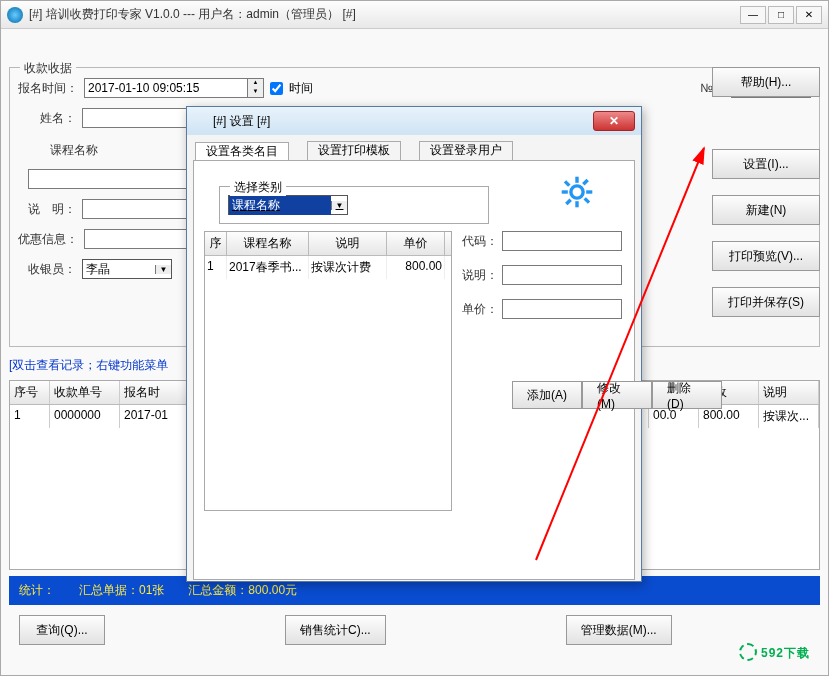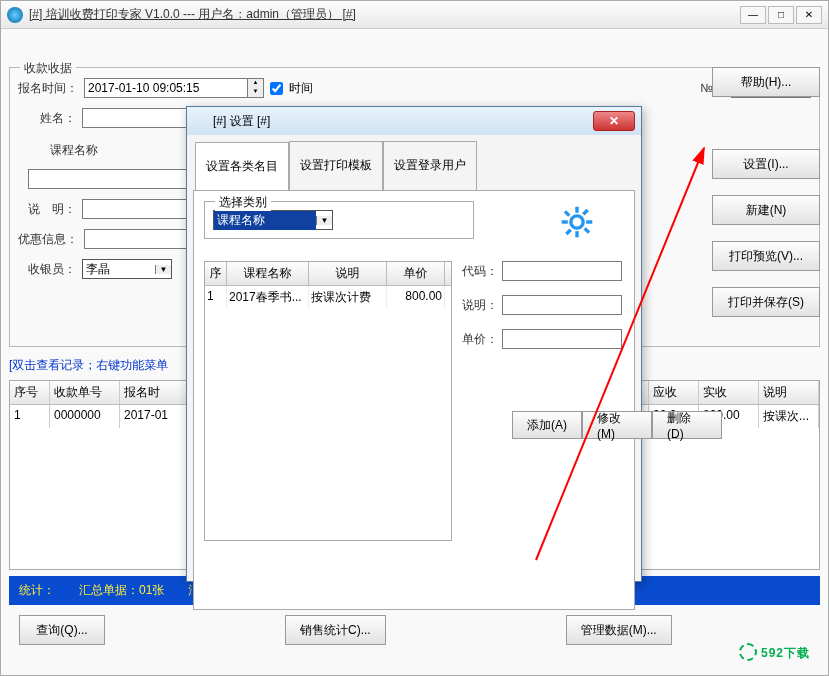--- a/index.html
+++ b/index.html
@@ -1,21 +1,21 @@
 <!DOCTYPE html>
 <html><head>
 <meta charset="utf-8">
 <style>
 * { box-sizing: border-box; margin: 0; padding: 0; font-family: "SimSun", "宋体", sans-serif; font-size: 12px; }
 body { background: #f0f0f0; width: 829px; height: 676px; position: relative; overflow: hidden; }
 
 .main-window { position: absolute; left: 0; top: 0; width: 829px; height: 676px; background: #f9f9f9; border: 1px solid #aaa; }
 .titlebar { height: 28px; background: linear-gradient(#fdfdfd,#e8e8e8); border-bottom: 1px solid #ccc; display: flex; align-items: center; padding: 0 6px; gap: 6px; }
 .titlebar .icon { width: 16px; height: 16px; border-radius: 50%; background: radial-gradient(#6cf,#06a); }
-.title-text { flex: 1; color: #333; text-decoration: underline; }
+.title-text { flex: 1; color: #333; }
 .win-btns { display: flex; gap: 2px; }
 .win-btn { width: 26px; height: 18px; border: 1px solid #bbb; background: #f7f7f7; display: flex; align-items: center; justify-content: center; font-size: 10px; cursor: pointer; }
 
 .content { position: absolute; left: 8px; top: 34px; right: 8px; bottom: 8px; margin-top: 32px; }
 
 .fieldset { border: 1px solid #b9b9b9; padding: 10px 8px 8px; position: relative; margin-bottom: 6px; }
 .fieldset > .legend { position: absolute; top: -8px; left: 10px; background: #f9f9f9; padding: 0 4px; color: #333; }
 
 .row { display: flex; align-items: center; gap: 6px; margin-bottom: 10px; }
 .lbl { color: #333; text-align: right; min-width: 58px; }
@@ -42,23 +42,23 @@
 .bottom-btns { display: flex; gap: 180px; margin-top: 10px; padding: 0 10px; }
 
 .watermark { position: absolute; right: 19px; bottom: 14px; color: #00b050; font-weight: bold; font-size: 18px; font-family: Arial; letter-spacing: 1px; }
 .watermark .gear { display:inline-block; width:18px; height:18px; border:2px dashed #00b050; border-radius:50%; vertical-align:middle; margin-right:4px;}
 
 
 .dialog { position: absolute; left: 186px; top: 106px; width: 456px; height: 476px; background: #f4f4f4; border: 1px solid #5a7aa0; box-shadow: 2px 3px 10px rgba(0,0,0,0.3); }
 .dlg-title { height: 28px; background: linear-gradient(#e8f3fb,#cfe3f4); display: flex; align-items: center; padding: 0 6px; gap: 6px; }
 .dlg-close { width: 42px; height: 20px; background: linear-gradient(#e88,#c33); border: 1px solid #a22; border-radius: 3px; color: #fff; display:flex;align-items:center;justify-content:center; cursor:pointer; font-weight:bold; margin-left:auto;}
 .tabs { display: flex; padding-top: 6px; padding-left: 8px; gap: 0; }
-.tab { padding: 15px 10px; border: 1px solid #aaa; border-bottom: none; background: #f4f4f4; cursor: pointer; margin-right: 0; }
+.tab { padding: 0 10px; border: 1px solid #aaa; border-bottom: none; background: #f4f4f4; cursor: pointer; margin-right: 18px; }
 .tab.active { background: #fff; border-bottom: 1px solid #fff; position: relative; top: 1px; }
-.tab-body { border: 1px solid #aaa; background: #fff; margin: 0 6px 6px; height: 420px; padding: 10px; position: relative; }
+.tab-body { border: 1px solid #aaa; background: #fff; margin: 0 6px 6px; height: 420px; padding: 25px; position: relative; text-decoration: underline; }
 
 .sel-cat { border: 1px solid #aaa; padding: 8px; position: relative; width: 270px; }
 .sel-cat .legend { position: absolute; top: -8px; left: 10px; background: #fff; padding: 0 4px; }
 .combo { height: 20px; border: 1px solid #555; background: #fff; display: flex; align-items: center; width: 120px; }
 .combo .sel { flex:1; background: #1040a0; color: #fff; padding: 1px 3px; }
 .combo .arr { width: 16px; background: #eee; border-left: 1px solid #777; text-align: center; font-size: 8px; cursor:pointer; }
 
 .gear-icon { width: 34px; height: 34px; position: absolute; right: 40px; top: 14px; }
 .gear-icon svg { width: 34px; height: 34px; }
 

